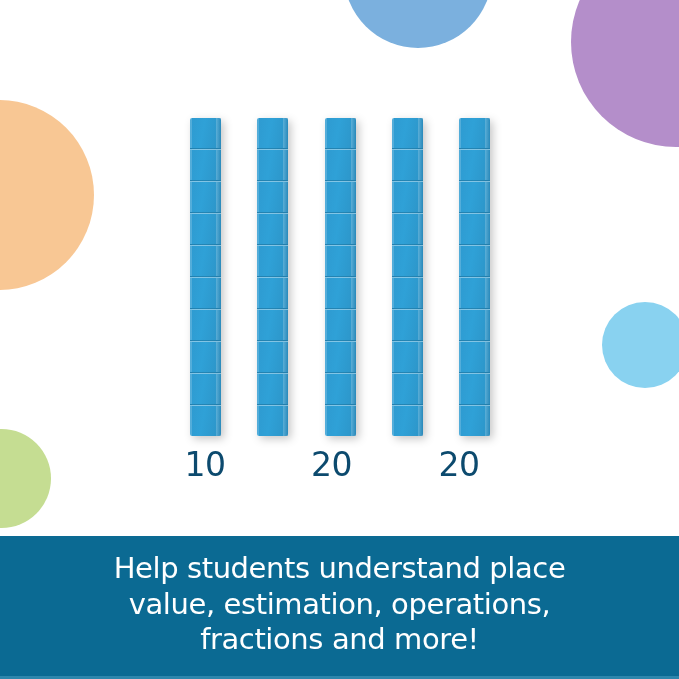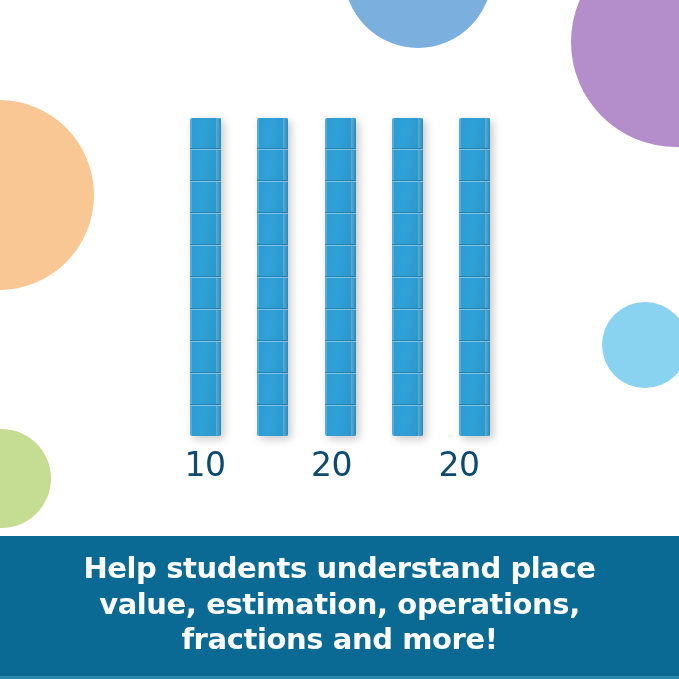--- a/index.html
+++ b/index.html
@@ -173,21 +173,21 @@
     bottom: 0;
     height: 3px;
     background: #2E86AC;
   }
   #banner-text {
     margin: 0;
     text-align: center;
     color: #FFFFFF;
     font-family: "DejaVu Sans", sans-serif;
     font-size: 29px;
-    font-weight: bold;
+    font-weight: normal;
     line-height: 1.22;
     letter-spacing: -0.4px;
     white-space: pre-line;
   }
 </style>
 </head>
 <body>
 
 <div id="canvas">
 

